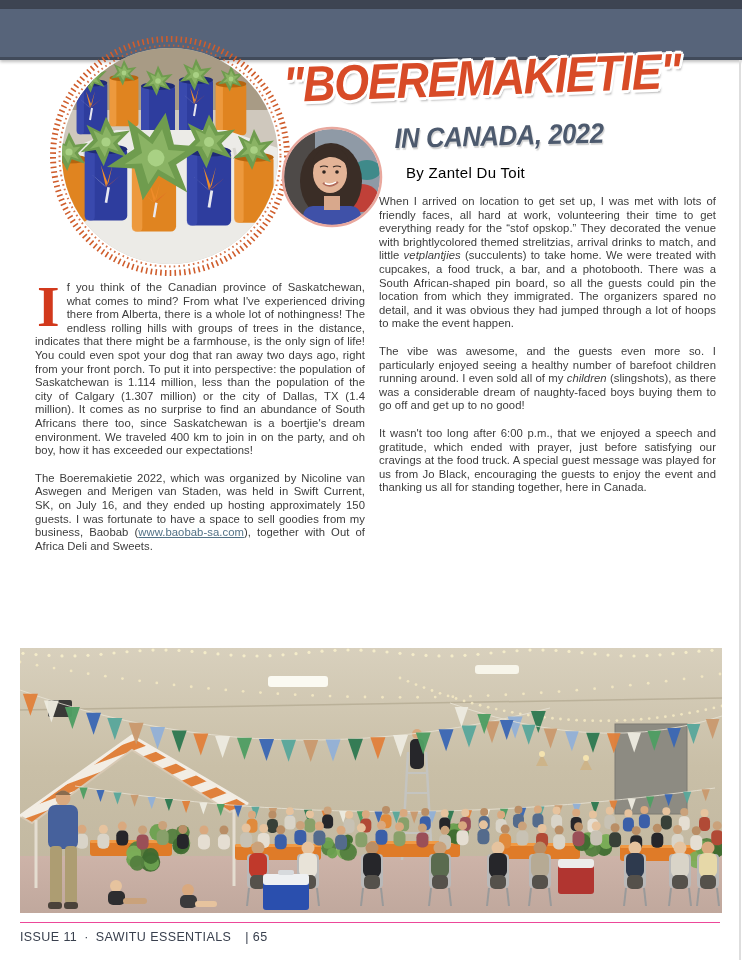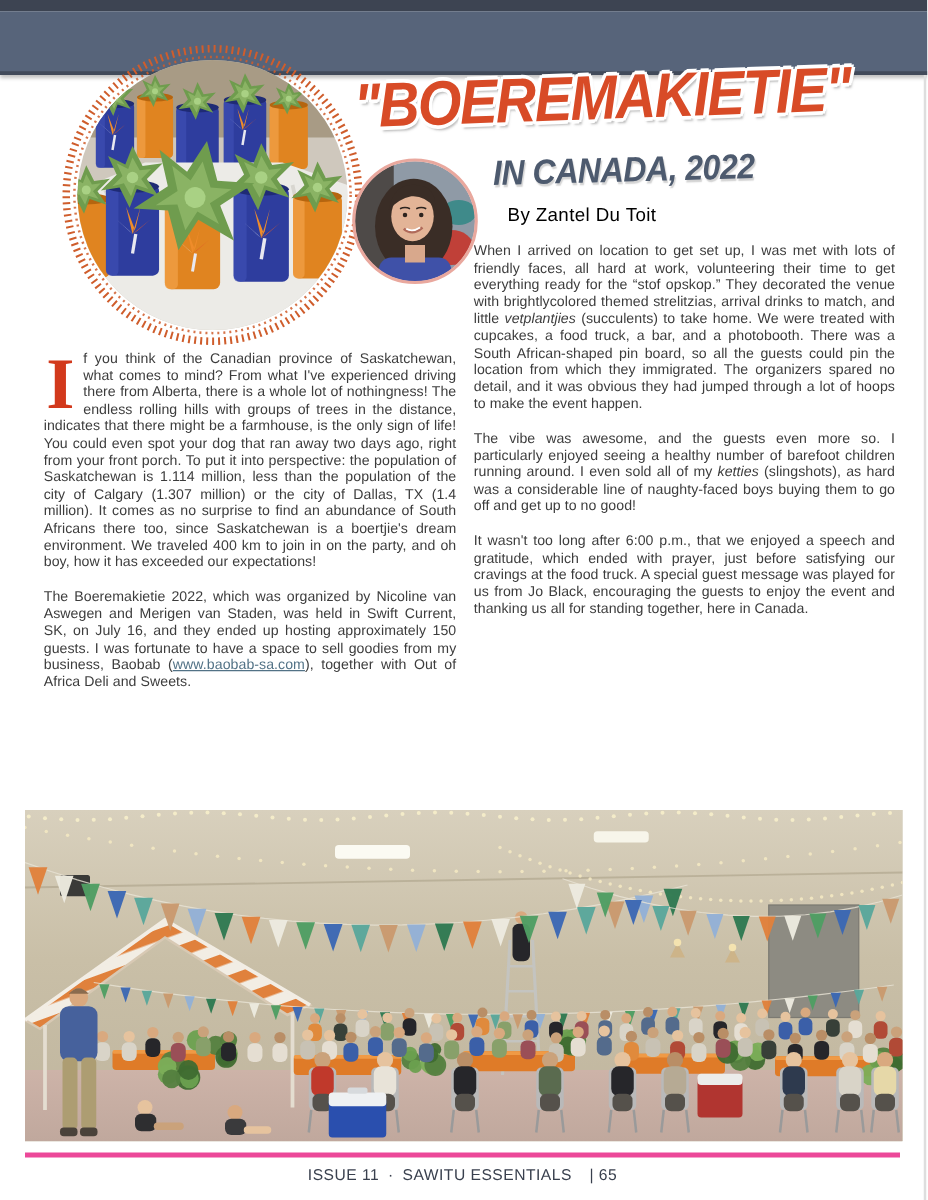--- a/index.html
+++ b/index.html
@@ -51,22 +51,22 @@
   .it { font-style:italic; }
   .link { color:#527286; text-decoration:underline; cursor:pointer; }
 
   
   .event-photo { position:absolute; left:20px; top:648px; width:702px; height:265px; background:#c8bfa9; }
   .event-photo svg { display:block; }
 
   
   .footer {
     position:absolute; left:20px; right:22px; top:922px;
-    border-top:4px solid #ec4899; padding-top:7px;
-    text-align:center; font-size:12.5px; color:#39404e; letter-spacing:.4px;
+    border-top:1px solid #ec4899; padding-top:7px;
+    text-align:left; font-size:12.5px; color:#39404e; letter-spacing:.4px;
   }
   .footer .dot { margin:0 7px; }
   .footer .pageno { margin-left:14px; }
 </style>
 </head>
 <body>
 
 <div class="page">
 
   <div class="topbar-dark"></div>
@@ -180,21 +180,21 @@
     <p>
       <span>The Boeremakietie 2022, which was organized by Nicoline van Aswegen and Merigen van Staden, was held in Swift Current, SK, on July 16, and they ended up hosting approximately 150 guests. I was fortunate to have a space to sell goodies from my business, Baobab (</span><a class="link">www.baobab-sa.com</a><span>), together with Out of Africa Deli and Sweets.</span>
     </p>
   </div>
 
   <div class="col col-right">
     <p>
       <span>When I arrived on location to get set up, I was met with lots of friendly faces, all hard at work, volunteering their time to get everything ready for the “stof opskop.” They decorated the venue with brightlycolored themed strelitzias, arrival drinks to match, and little </span><span class="it">vetplantjies</span><span> (succulents) to take home. We were treated with cupcakes, a food truck, a bar, and a photobooth. There was a South African-shaped pin board, so all the guests could pin the location from which they immigrated. The organizers spared no detail, and it was obvious they had jumped through a lot of hoops to make the event happen.</span>
     </p>
     <p>
-      <span>The vibe was awesome, and the guests even more so. I particularly enjoyed seeing a healthy number of barefoot children running around. I even sold all of my </span><span class="it">ketties</span><span> (slingshots), as hard was a considerable line of naughty-faced boys buying them to go off and get up to no good!</span>
+      <span>The vibe was awesome, and the guests even more so. I particularly enjoyed seeing a healthy number of barefoot children running around. I even sold all of my </span><span class="it">children</span><span> (slingshots), as there was a considerable dream of naughty-faced boys buying them to go off and get up to no good!</span>
     </p>
     <p>It wasn't too long after 6:00 p.m., that we enjoyed a speech and gratitude, which ended with prayer, just before satisfying our cravings at the food truck. A special guest message was played for us from Jo Black, encouraging the guests to enjoy the event and thanking us all for standing together, here in Canada.</p>
   </div>
 
   <div class="event-photo">
     <svg id="eventSvg" width="702" height="265" viewBox="0 0 702 265">
       <defs>
         <linearGradient id="wallG" x1="0" y1="0" x2="0" y2="1">
           <stop offset="0" stop-color="#d8d0bd"></stop>
           <stop offset=".45" stop-color="#c9bfa7"></stop>

